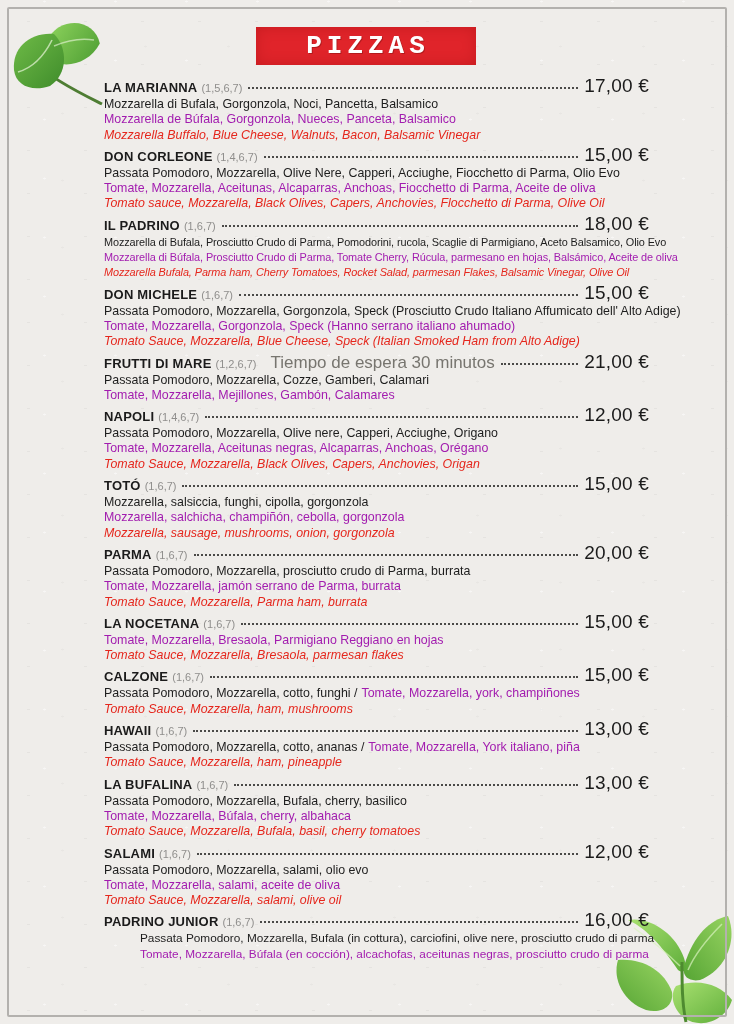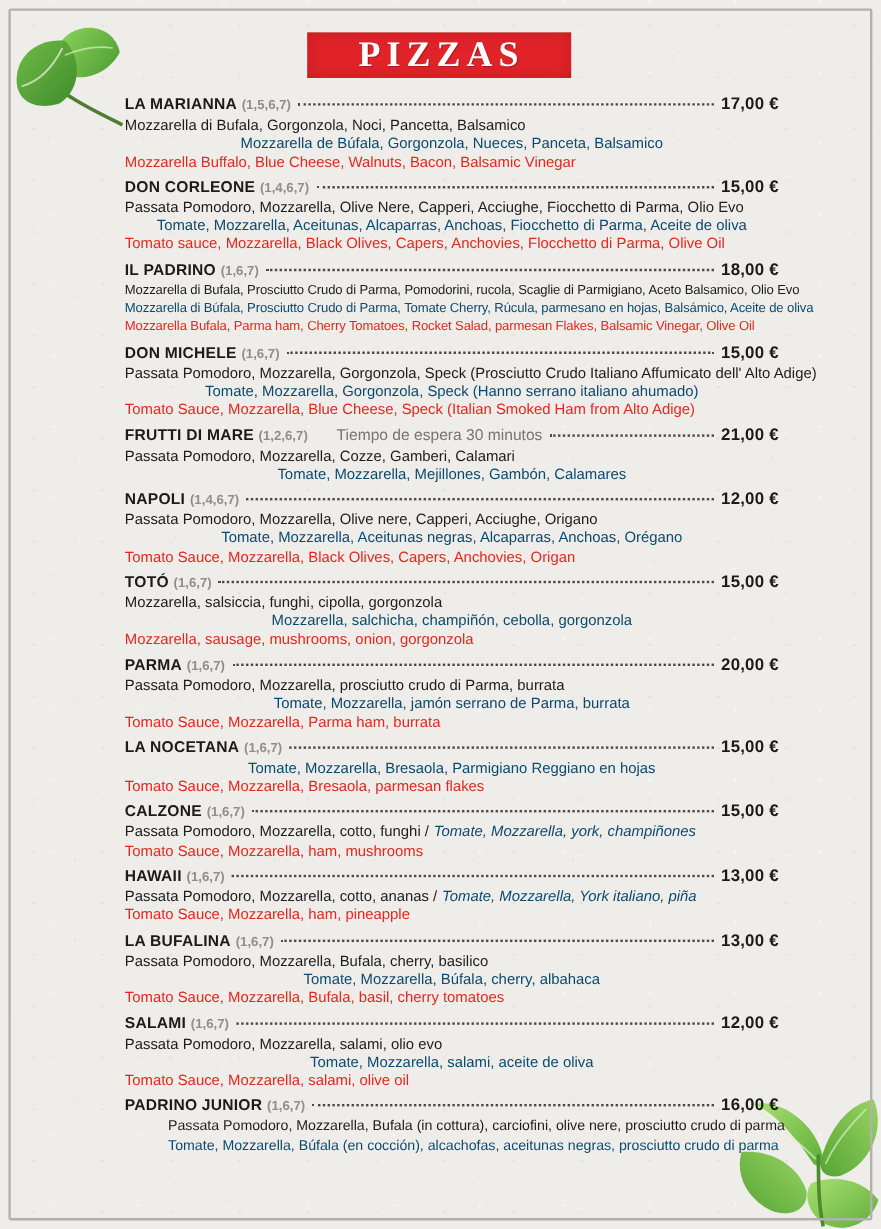--- a/index.html
+++ b/index.html
@@ -24,40 +24,40 @@
     pointer-events:none;z-index:3;
   }
   .leaf-tl{position:absolute;left:6px;top:12px;z-index:2;}
   .leaf-br{position:absolute;right:-14px;bottom:-16px;z-index:2;}
   .banner{
     position:absolute;left:256px;top:27px;width:220px;height:38px;z-index:2;
     background:#e0242a;display:flex;align-items:center;justify-content:center;
     box-shadow:inset 0 0 14px rgba(120,0,0,0.25);
   }
   .banner-text{
-    font-family:Liberation Serif, serif;font-weight:bold;font-size:30px;
+    font-family:Liberation Mono, monospace;font-weight:bold;font-size:26px;
     color:#ffffff;letter-spacing:5px;line-height:1;padding-left:4px;
     text-shadow:1px 1px 0 rgba(140,20,20,0.55);
   }
   .menu{position:absolute;left:104px;top:78px;width:545px;z-index:2;}
   .item{margin-bottom:4px;}
   .head{
     display:flex;align-items:baseline;
     font-size:13px;font-weight:bold;color:#1b1b1b;letter-spacing:0.2px;
     line-height:16px;margin-bottom:1px;white-space:nowrap;
   }
-  .allergens{font-weight:bold;color:#8f8e8c;font-size:11px;margin-left:4px;letter-spacing:0;}
-  .note{font-weight:normal;color:#77756f;font-size:13px;margin-left:24px;letter-spacing:0;}
+  .allergens{font-weight:normal;color:#8f8e8c;font-size:11px;margin-left:4px;letter-spacing:0;}
+  .note{font-weight:normal;color:#77756f;font-size:17px;margin-left:14px;letter-spacing:0;}
   .note:empty{display:none;}
   .leader{flex:1;margin:0 6px;border-bottom:2px dotted #4a4a48;position:relative;top:-3px;min-width:18px;}
-  .price{font-weight:bold;font-size:14px;color:#1b1b1b;}
+  .price{font-weight:normal;font-size:19px;color:#1b1b1b;}
   .line{font-size:12.4px;line-height:15.3px;white-space:nowrap;color:#1d1d1d;}
-  .line .inline-es{margin-left:4px;font-style:italic;}
-  .es,.inline-es{color:#0c4a6e;text-align:center;}
-  .en{color:#e5271d;}
+  .line .inline-es{margin-left:4px;}
+  .es,.inline-es{color:#a21caf;}
+  .en{color:#e5271d;font-style:italic;}
   .item.small .line{font-size:10.9px;letter-spacing:-0.1px;}
   .item.tight .line{font-size:11.8px;margin-left:36px;}
 </style>
 </head>
 <body>
 
 <div class="frame"></div>
 
 <svg class="leaf-tl" width="118" height="108" viewBox="0 0 118 108">
   <defs>

